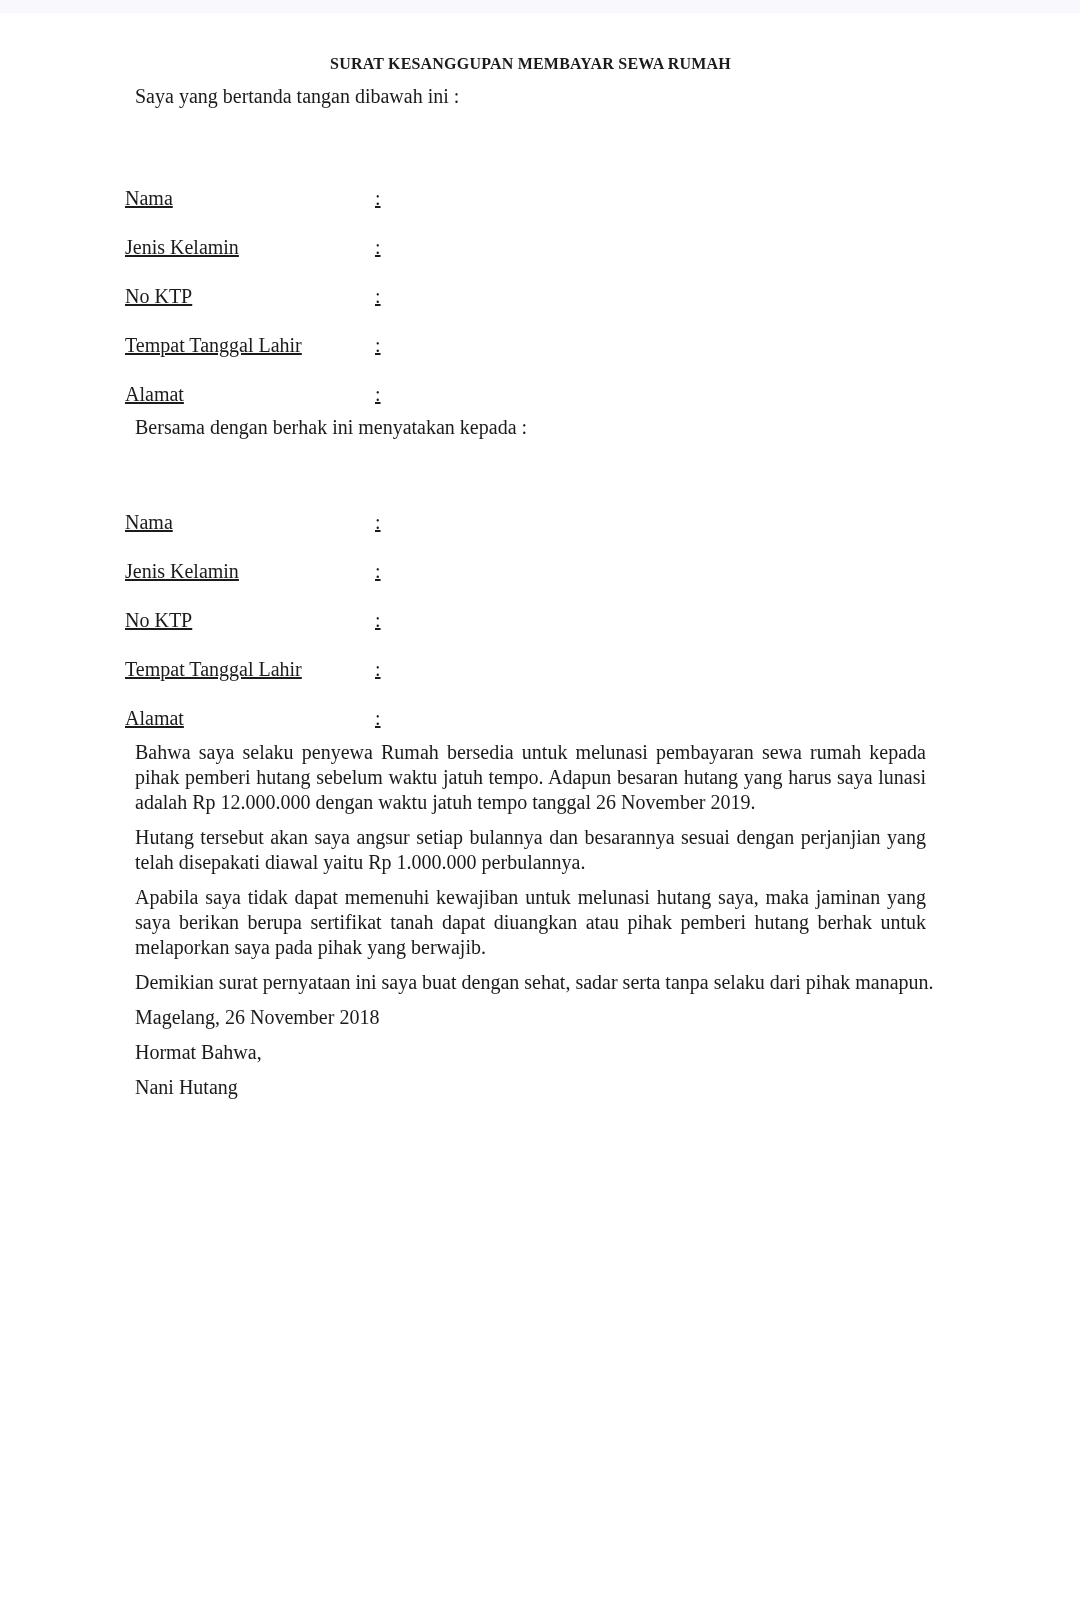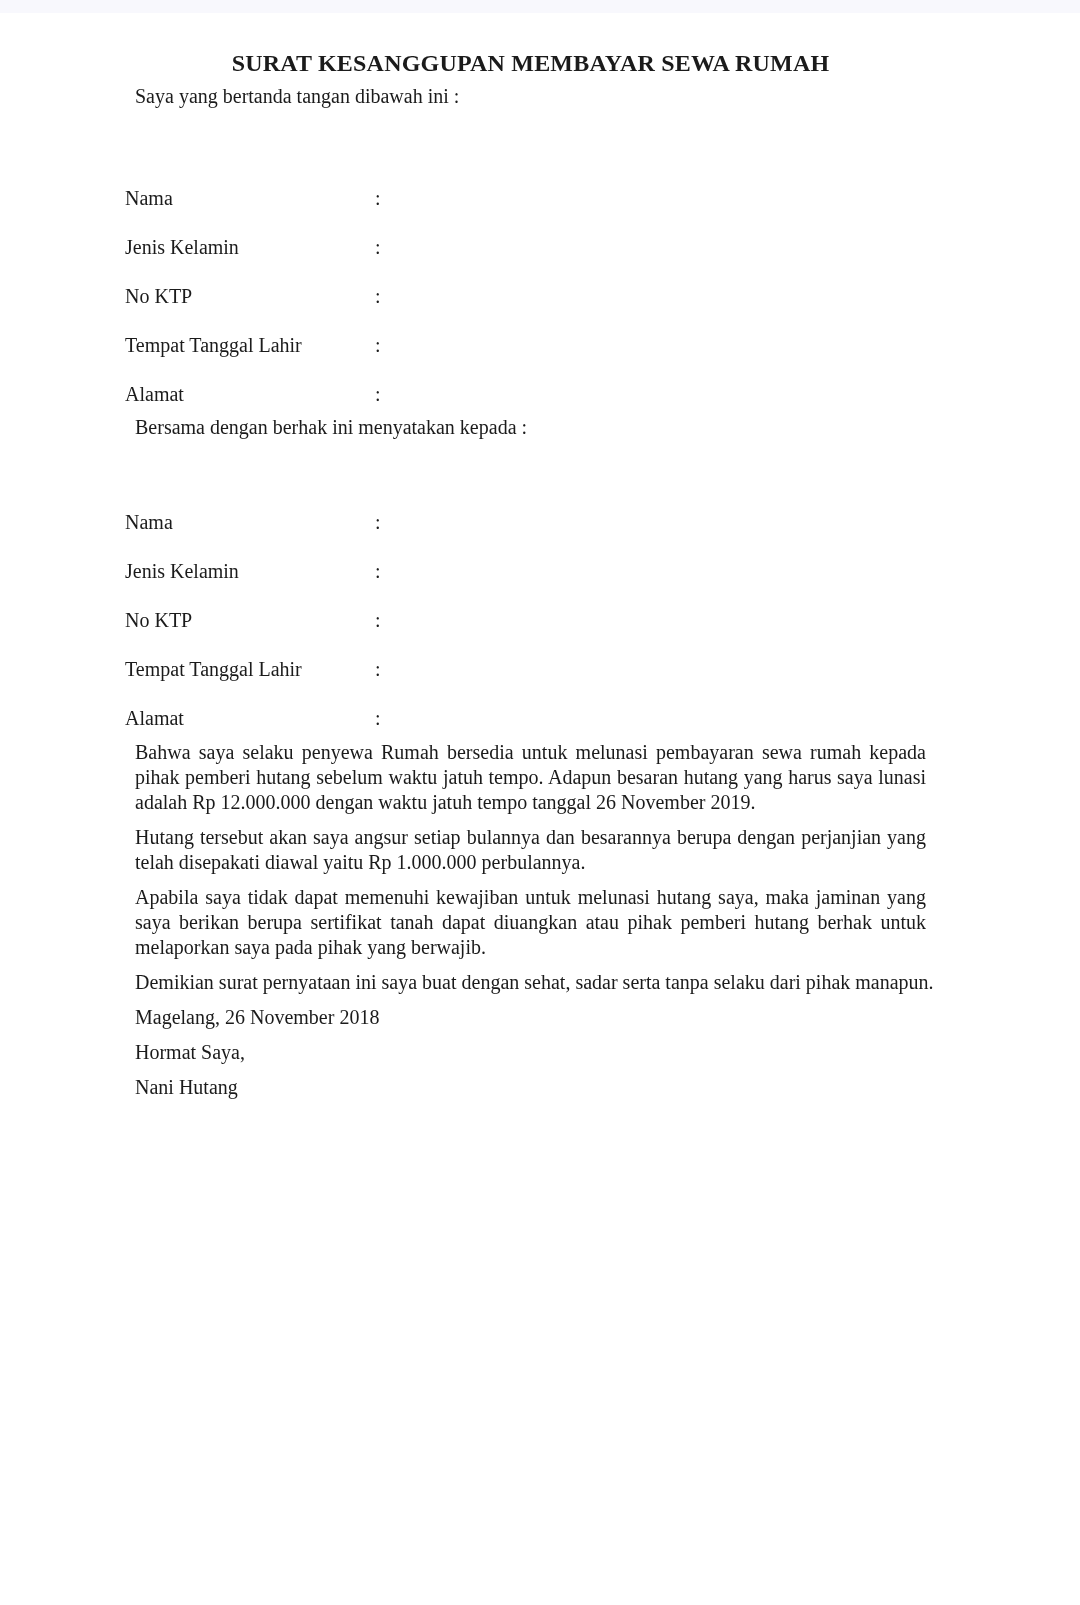--- a/index.html
+++ b/index.html
@@ -15,36 +15,37 @@
     height: 13px;
     background: #f8f8fd;
   }
   .doc {
     padding: 0 144px 0 125px;
     font-size: 20px;
   }
   .doc p { margin: 10px; }
   .title {
     margin: 39px 0 9px 0;
-    font-size: 24px;
+    font-size: 16px;
     font-weight: bold;
     text-align: center;
     line-height: 23px;
     letter-spacing: 0.2px;
   }
   .intro { line-height: 23px; }
   .intro-1 { margin-top: 46px; }
   .intro-2 { margin-top: 78px; }
   .fields { display: block; }
   .fields-1 { margin-top: 79px; }
   .fields-2 { margin-top: 72px; }
   .field-row {
     display: flex;
     line-height: 23px;
     margin-bottom: 26px;
+    text-decoration: underline;
   }
   .field-row:last-child { margin-bottom: 0; justify-content: space-between; }
   .field-label { width: 250px; flex: 0 0 250px; }
   .field-colon { width: 18px; flex: 0 0 18px; }
   .field-value { flex: 1 1 auto; }
   .para {
     line-height: 25px;
     text-align: justify;
   }
   .para-1 { margin-top: 81px; }
@@ -127,24 +128,24 @@
       <span class="field-value"></span>
     </div>
     <div class="field-row">
       <span class="field-label">Alamat</span>
       <span class="field-colon">:</span>
       <span class="field-value"></span>
     </div>
   </div>
 
   <p class="para para-1">Bahwa saya selaku penyewa Rumah bersedia untuk melunasi pembayaran sewa rumah kepada pihak pemberi hutang sebelum waktu jatuh tempo. Adapun besaran hutang yang harus saya lunasi adalah Rp 12.000.000 dengan waktu jatuh tempo tanggal 26 November 2019.</p>
-  <p class="para para-2">Hutang tersebut akan saya angsur setiap bulannya dan besarannya berupa dengan perjanjian yang telah disepakati diawal yaitu Rp 1.000.000 perbulannya.</p>
+  <p class="para para-2">Hutang tersebut akan saya angsur setiap bulannya dan besarannya sesuai dengan perjanjian yang telah disepakati diawal yaitu Rp 1.000.000 perbulannya.</p>
   <p class="para para-3">Apabila saya tidak dapat memenuhi kewajiban untuk melunasi hutang saya, maka jaminan yang saya berikan berupa sertifikat tanah dapat diuangkan atau pihak pemberi hutang berhak untuk melaporkan saya pada pihak yang berwajib.</p>
 
   <p class="closing">Demikian surat pernyataan ini saya buat dengan sehat, sadar serta tanpa selaku dari pihak manapun.</p>
 
   <div class="signature">
     <p class="sig-date">Magelang, 26 November 2018</p>
-    <p class="sig-salutation">Hormat Saya,</p>
+    <p class="sig-salutation">Hormat Bahwa,</p>
     <p class="sig-name">Nani Hutang</p>
   </div>
 
 </div>
 
 </body></html>

